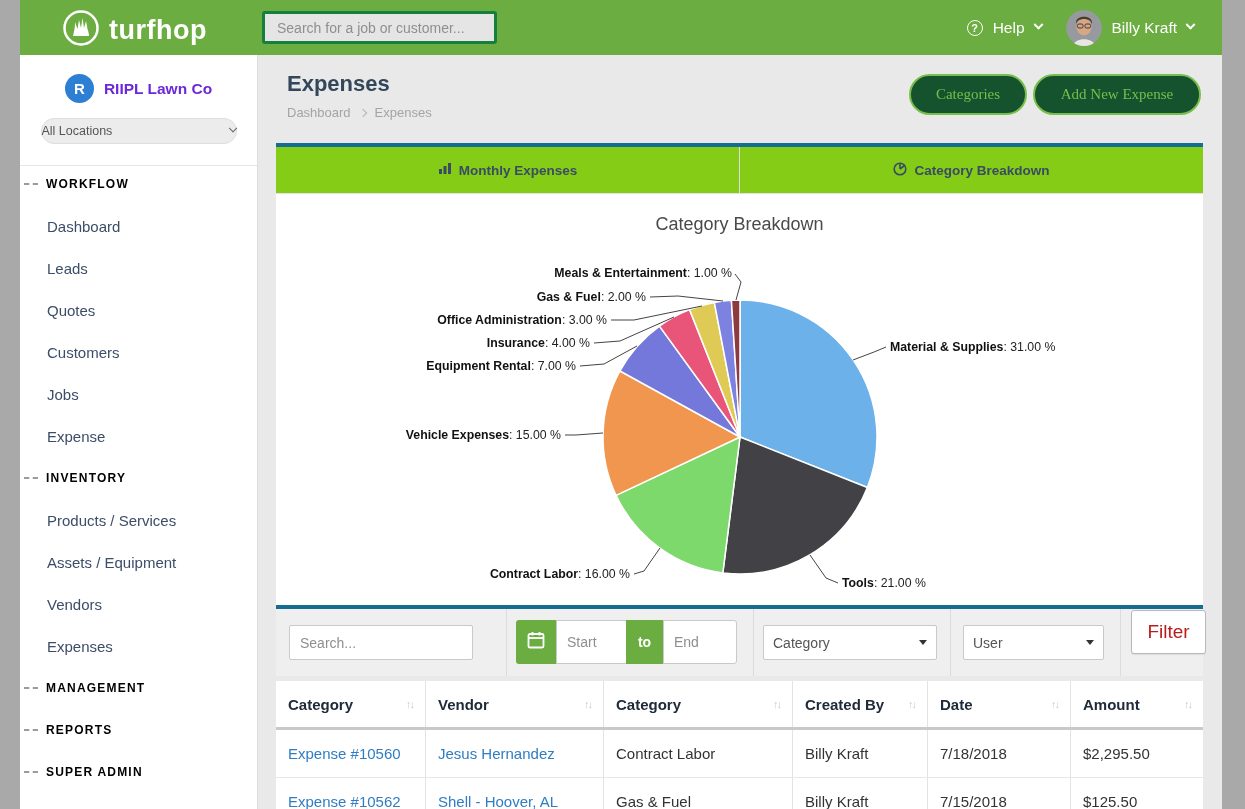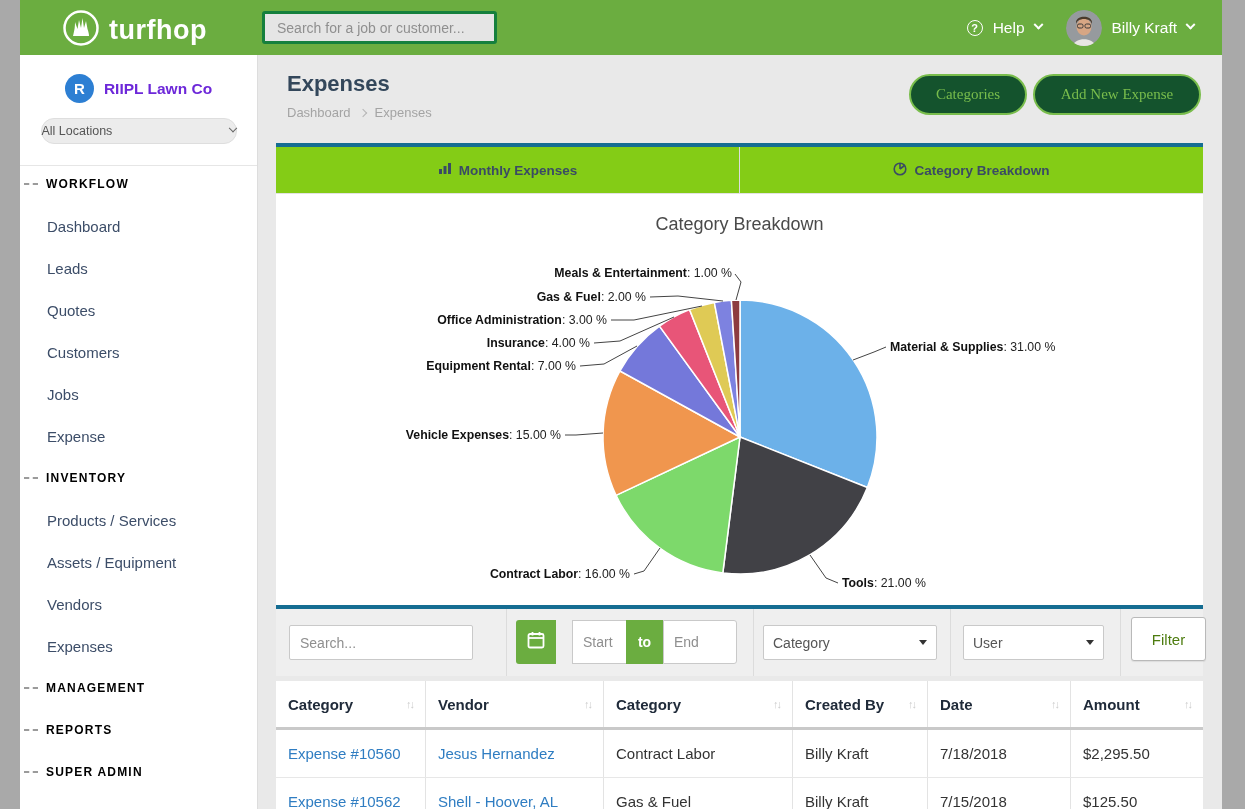--- a/index.html
+++ b/index.html
@@ -64,22 +64,22 @@
   .filterbar { position:absolute; left:18px; top:554px; width:927px; height:67px; background:#efefef; }
   .fdiv { position:absolute; top:0; bottom:0; width:1px; background:#dcdcdc; }
   .f-input { position:absolute; background:#fff; border:1px solid #c9c9c9; border-radius:2px; padding:0 10px;
              font-size:14px; color:#444; font-family:inherit; }
   .f-input::placeholder { color:#8f8f8f; }
   .green-box { position:absolute; background:#6bad40; color:#fff; display:flex; align-items:center; justify-content:center; }
   .fake-select { position:absolute; background:#fff; border:1px solid #c9c9c9; border-radius:2px;
                  display:flex; align-items:center; justify-content:space-between; padding:0 9px;
                  font-size:14px; color:#555; cursor:pointer; }
   .sel-arrow { width:0; height:0; border-left:4px solid transparent; border-right:4px solid transparent; border-top:5px solid #333; }
-  .filter-btn { position:absolute; left:855px; top:8px; width:75px; height:44px; background:#fff;
-                border:1px solid #b9b9b9; border-radius:3px; font-size:15px; color:#4d7c0f; cursor:pointer;
+  .filter-btn { position:absolute; left:855px; top:1px; width:75px; height:44px; background:#fff;
+                border:1px solid #b9b9b9; border-radius:3px; font-size:19px; color:#b91c1c; cursor:pointer;
                 box-shadow:0 1px 1px rgba(0,0,0,.08); font-family:inherit; }
 
   
   .table { position:absolute; left:18px; top:626px; width:927px; background:#fff; }
   .trow { display:flex; }
   .thead { border-bottom:3px solid #c9c9c9; }
   .tcell { height:46px; display:flex; align-items:center; padding:0 12px; border-right:1px solid #e3e3e3;
            font-size:15px; color:#333; position:relative; }
   .tcell:last-child { border-right:none; }
   .thead .tcell { font-weight:700; color:#202b3a; justify-content:space-between; cursor:pointer; }
@@ -262,21 +262,21 @@
       <div class="green-box" style="left:240px; top:11px; width:40px; height:44px; border-radius:3px 0 0 3px;">
         <span>
           <svg width="18" height="18" viewBox="0 0 18 18">
               <rect x="1.5" y="3" width="15" height="13.5" rx="1.5" fill="none" stroke="#fff" stroke-width="1.8"></rect>
               <line x1="1.5" y1="7" x2="16.5" y2="7" stroke="#fff" stroke-width="1.8"></line>
               <line x1="5.5" y1="1" x2="5.5" y2="4.5" stroke="#fff" stroke-width="1.8"></line>
               <line x1="12.5" y1="1" x2="12.5" y2="4.5" stroke="#fff" stroke-width="1.8"></line>
             </svg>
         </span>
       </div>
-      <input class="f-input" style="left: 296px; top: 11px; width: 82px; height: 44px; border-radius: 0px;" placeholder="Start">
+      <input class="f-input" style="left: 280px; top: 11px; width: 82px; height: 44px; border-radius: 0px;" placeholder="Start">
       <div class="green-box" style="left:350px; top:11px; width:37px; height:44px; font-size:14px;font-weight:bold;">to</div>
       <input class="f-input" style="left: 387px; top: 11px; width: 74px; height: 44px; border-radius: 0px 3px 3px 0px;" placeholder="End">
       <div class="fdiv" style="left:477px"></div>
 
       <div class="fake-select" style="left:487px; top:16px; width:174px; height:35px;">
         <span>Category</span>
         <span class="sel-arrow"></span>
       </div>
       <div class="fdiv" style="left:674px"></div>
 

